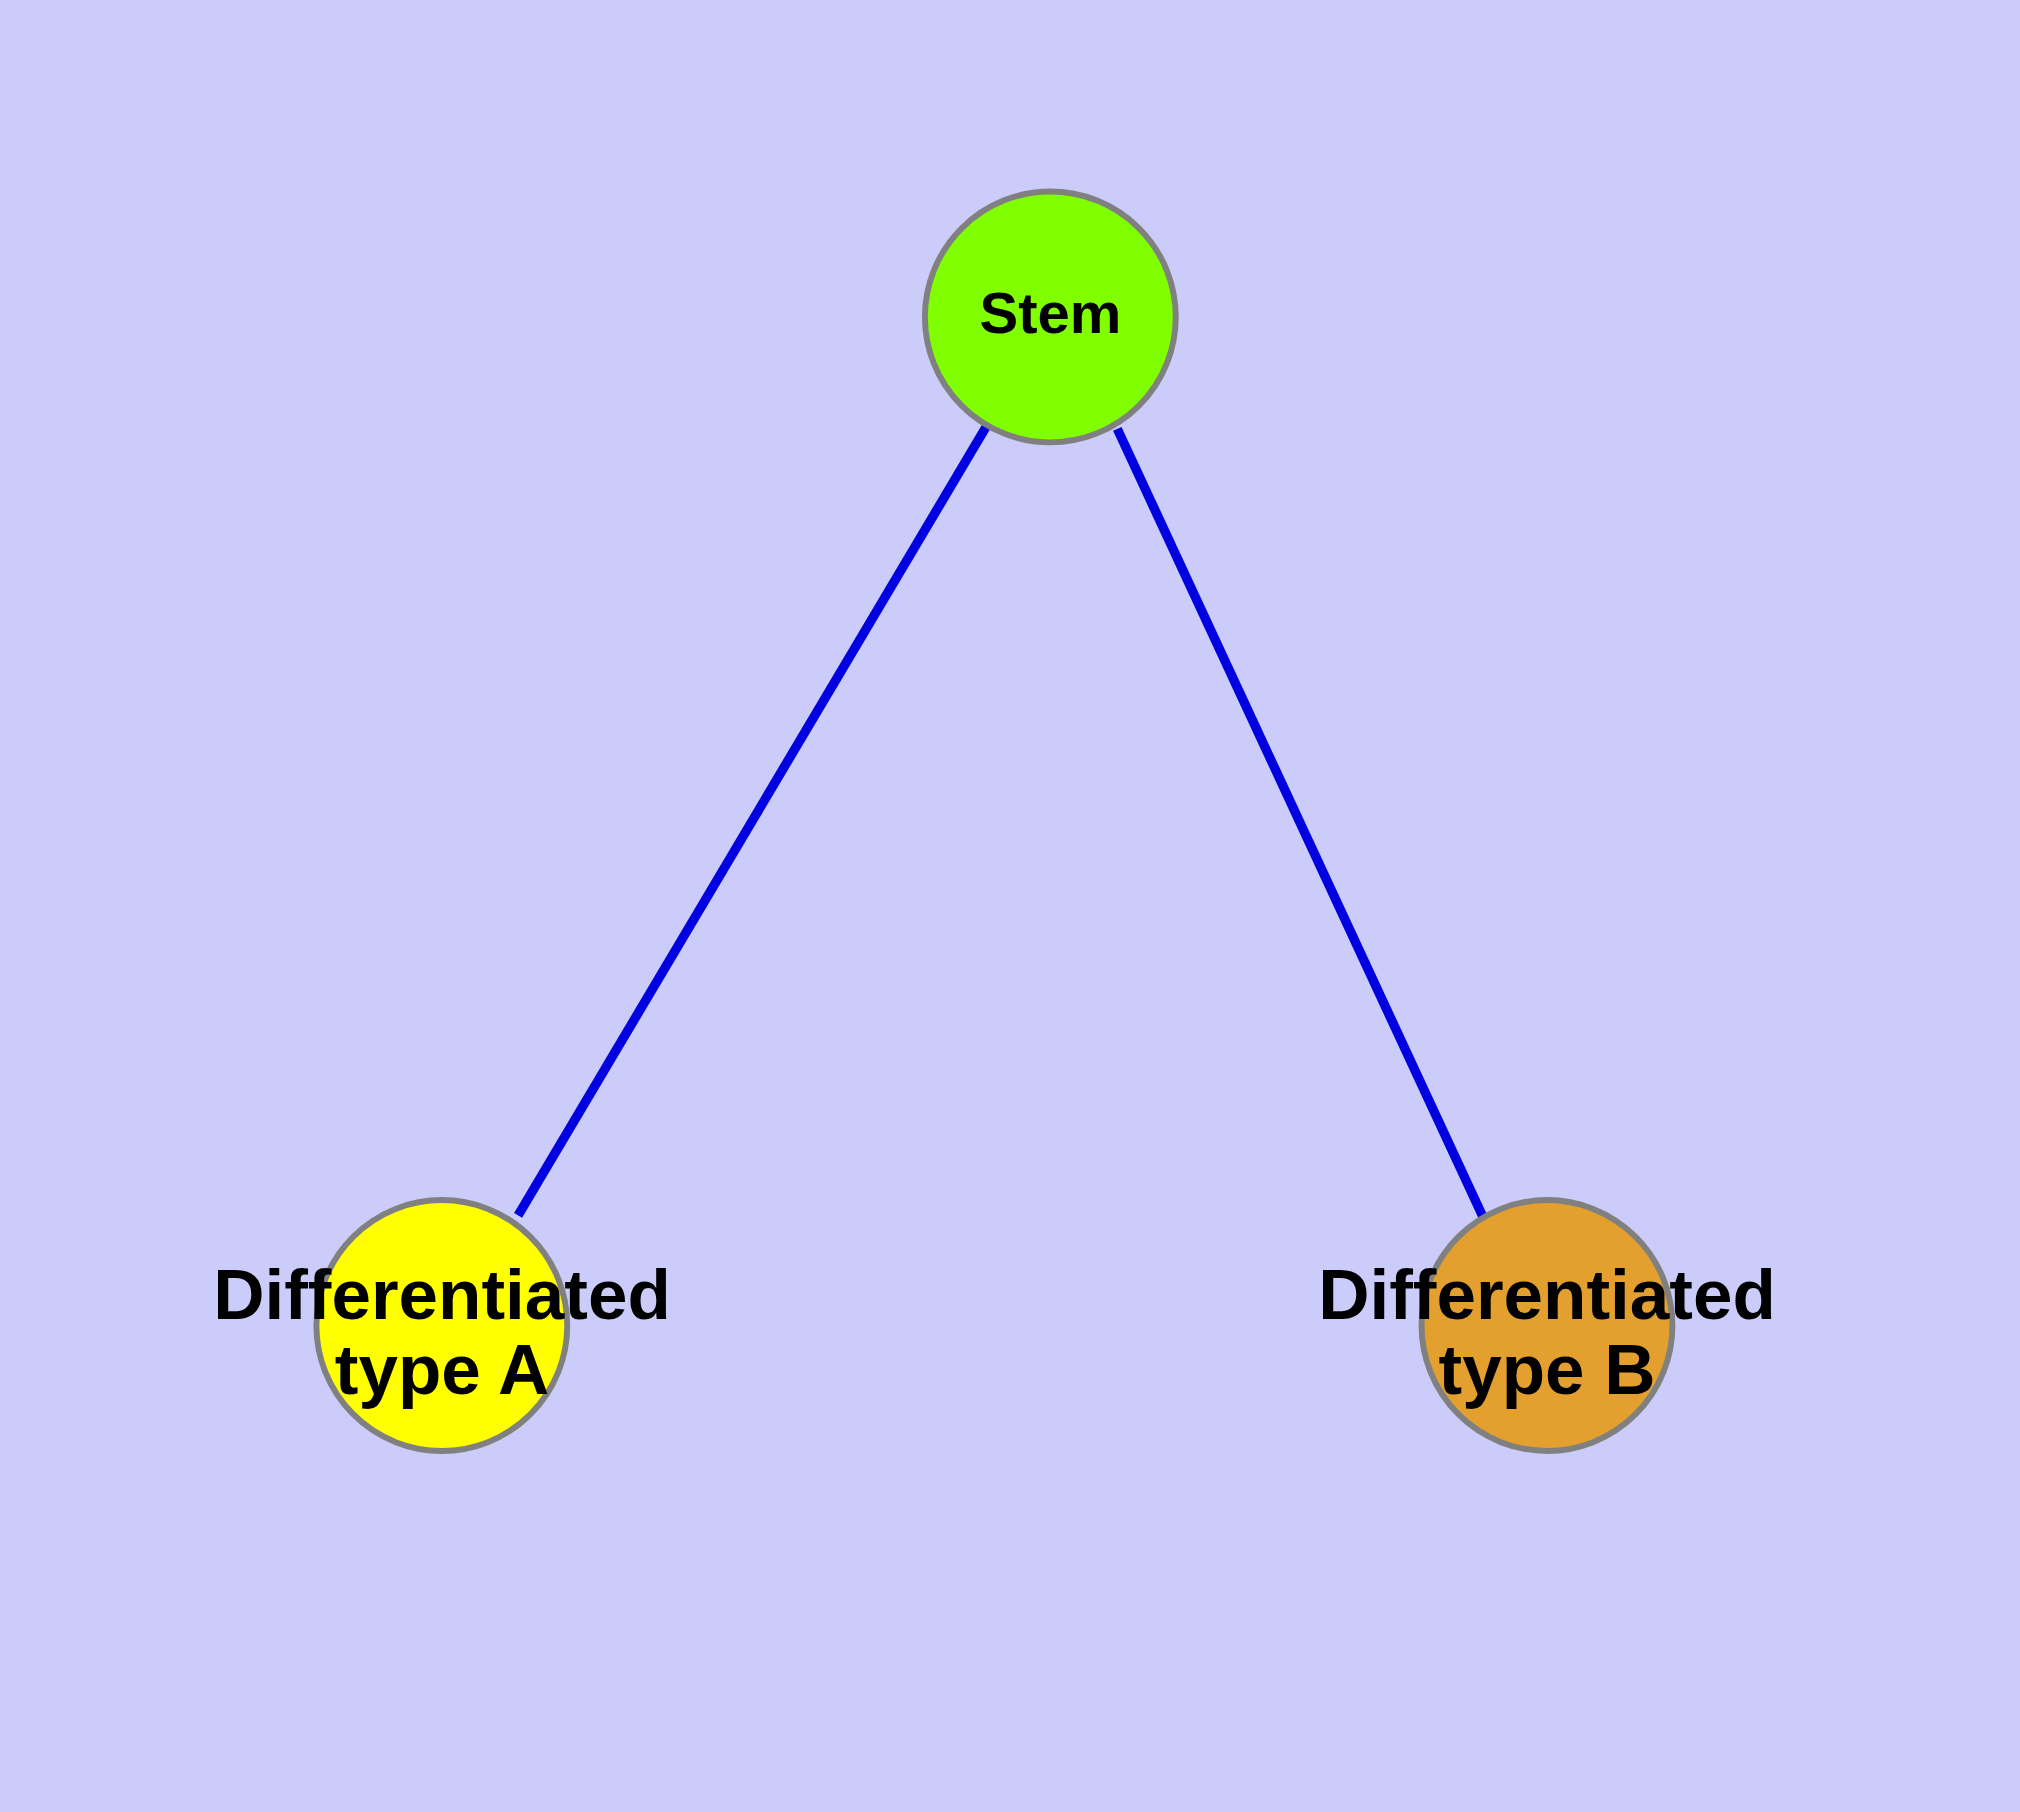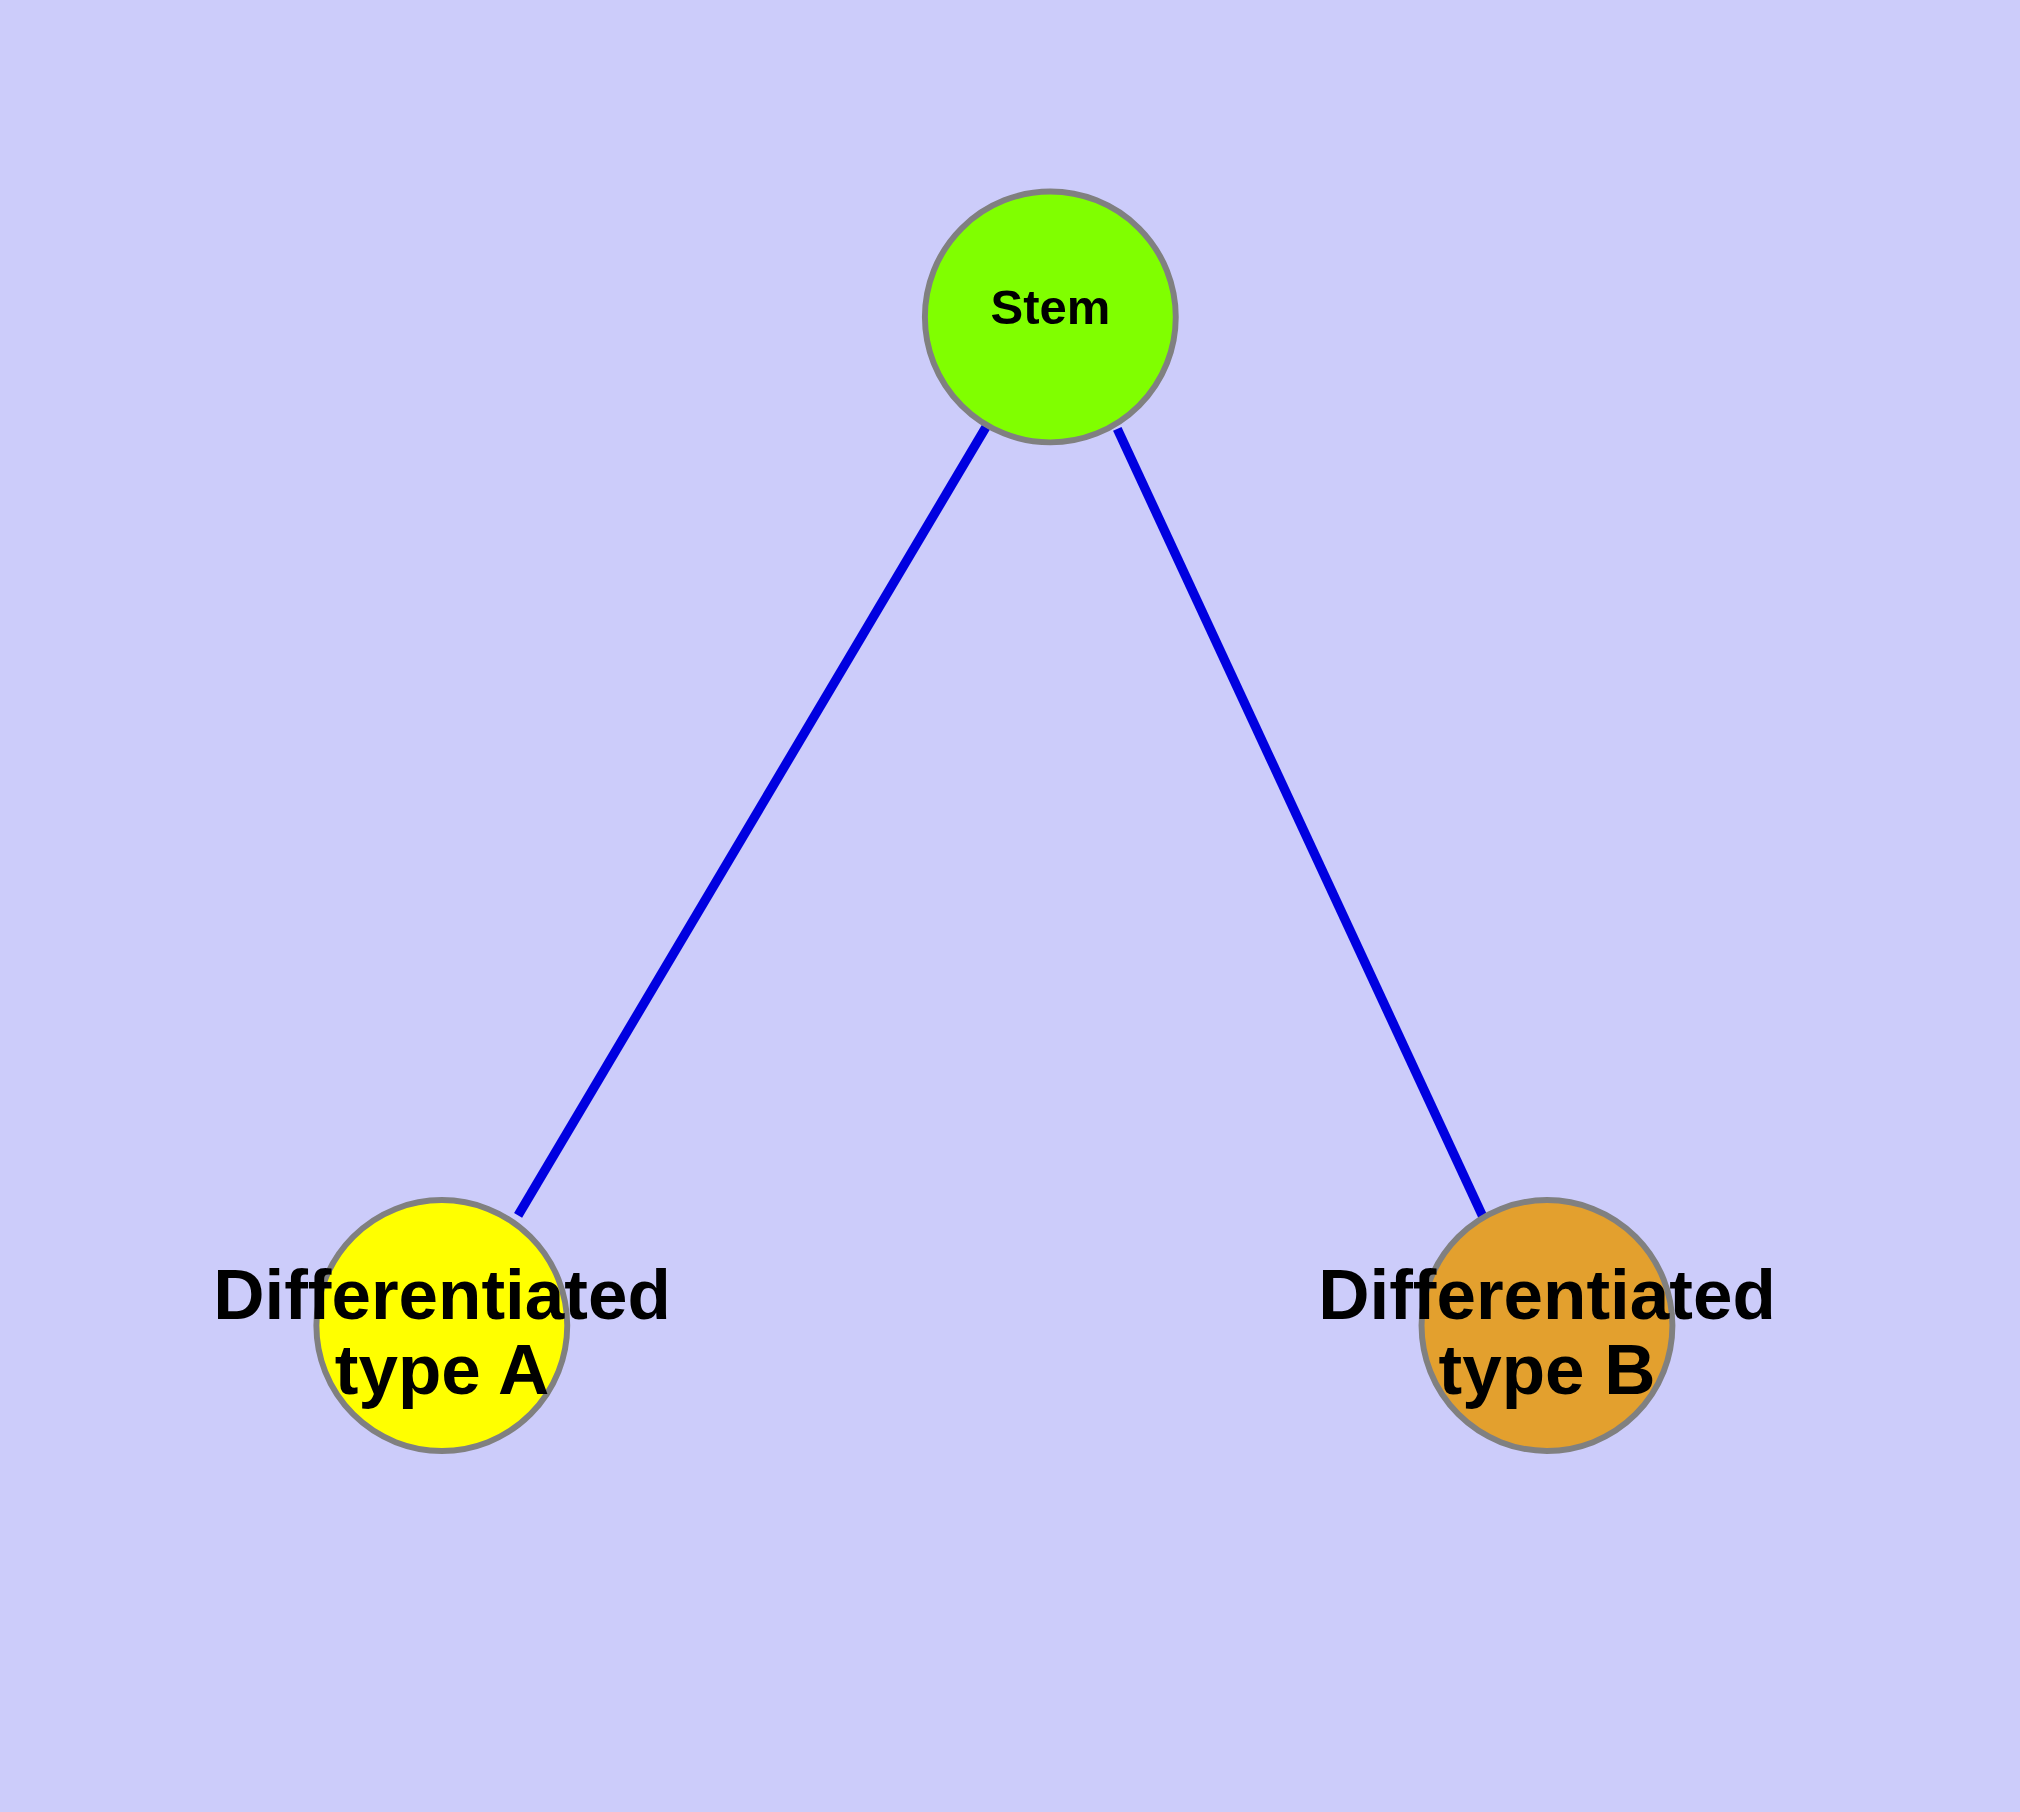--- a/index.html
+++ b/index.html
@@ -26,21 +26,21 @@
     position: absolute;
     text-align: center;
     font-weight: bold;
     color: #000000;
     line-height: 1.06;
     white-space: pre;
     pointer-events: none;
     z-index: 3;
   }
   #label-stem {
-    font-size: 49px;
+    font-size: 58px;
     left: 796px;
     top: 282px;
     width: 509px;
   }
   #label-typeA {
     font-size: 71px;
     left: 103px;
     top: 1257px;
     width: 678px;
   }

